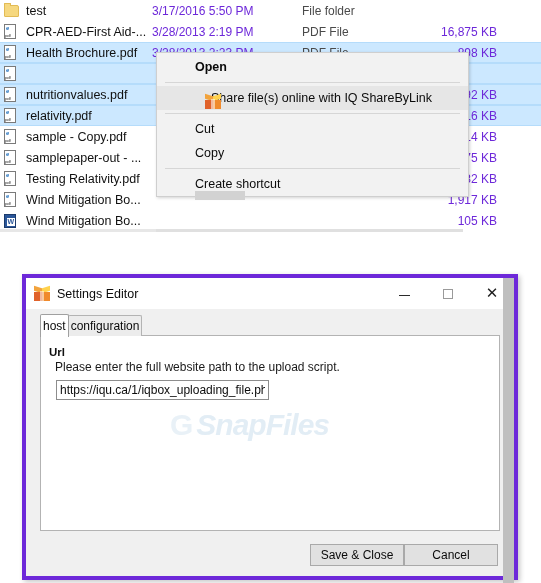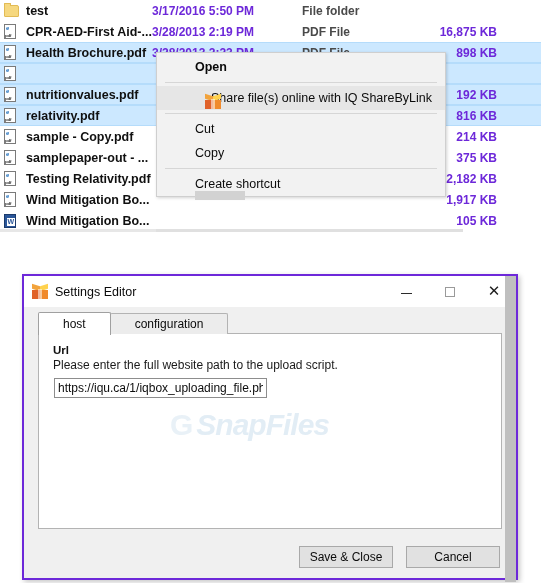--- a/index.html
+++ b/index.html
@@ -26,21 +26,20 @@
     overflow: hidden;
   }
   .file-row {
     position: relative;
     height: 21px;
     display: flex;
     align-items: center;
     font-size: 12.5px;
     color: #1a1a1a;
     box-sizing: border-box;
-    font-weight: bold;
   }
   .file-row.selected {
     background: #cce8ff;
     border-top: 1px solid #b5dcfb;
     border-bottom: 1px solid #b5dcfb;
   }
   .cell-icon {
     width: 22px;
     min-width: 22px;
     padding-left: 4px;
@@ -150,21 +149,21 @@
     color: #2a5699;
     font-weight: bold;
     line-height: 9px;
   }
 
   
   #ctx-menu {
     position: absolute;
     left: 156px;
     top: 52px;
-    width: 290px;
+    width: 313px;
     background: #f2f2f2;
     border: 1px solid #cfcfcf;
     box-shadow: 1px 1px 3px rgba(0,0,0,0.18);
     z-index: 40;
     padding: 2px 0 0 0;
     box-sizing: border-box;
   }
   .ctx-item {
     position: relative;
     height: 24px;
@@ -275,21 +274,21 @@
   }
 
   
   #dialog {
     position: absolute;
     left: 22px;
     top: 274px;
     width: 496px;
     height: 306px;
     background: #f0f0f0;
-    border: 2px solid #6d28d9;
+    border: 4px solid #6d28d9;
     box-shadow: 2px 2px 5px rgba(0,0,0,0.22);
     box-sizing: border-box;
     z-index: 20;
   }
   #dialog-titlebar {
     height: 31px;
     background: #ffffff;
     display: flex;
     align-items: center;
     position: relative;
@@ -331,21 +330,21 @@
   #tabstrip {
     position: relative;
     height: 22px;
     margin: 5px 0 0 14px;
     display: flex;
     align-items: flex-end;
     z-index: 3;
   }
   .tab {
     height: 21px;
-    padding: 0 24px;
+    padding: 0 2px;
     font-size: 12px;
     color: #0b0b0b;
     display: flex;
     align-items: center;
     border: 1px solid #b3b3b3;
     border-bottom: none;
     background: #ececec;
     box-sizing: border-box;
     margin-right: -1px;
     border-radius: 2px 2px 0 0;
@@ -364,21 +363,21 @@
     top: 57px;
     right: 14px;
     height: 196px;
     background: #ffffff;
     border: 1px solid #b3b3b3;
     box-sizing: border-box;
     overflow: hidden;
   }
   #url-label {
     position: absolute;
-    left: 14px;
+    left: 8px;
     top: 10px;
     font-size: 11.5px;
     font-weight: bold;
     color: #111;
   }
   #url-help {
     position: absolute;
     left: 14px;
     top: 24px;
     font-size: 12px;
@@ -398,21 +397,20 @@
     color: #0c0c0c;
     padding: 0 3px;
     box-sizing: border-box;
     outline: none;
   }
   #dialog-buttons {
     position: absolute;
     right: 16px;
     bottom: 10px;
     display: flex;
-    gap: 13px;
   }
   .dlg-btn {
     width: 94px;
     height: 22px;
     background: #e1e1e1;
     border: 1px solid #a9a9a9;
     font-family: "Liberation Sans", sans-serif;
     font-size: 12px;
     color: #0b0b0b;
     box-sizing: border-box;

